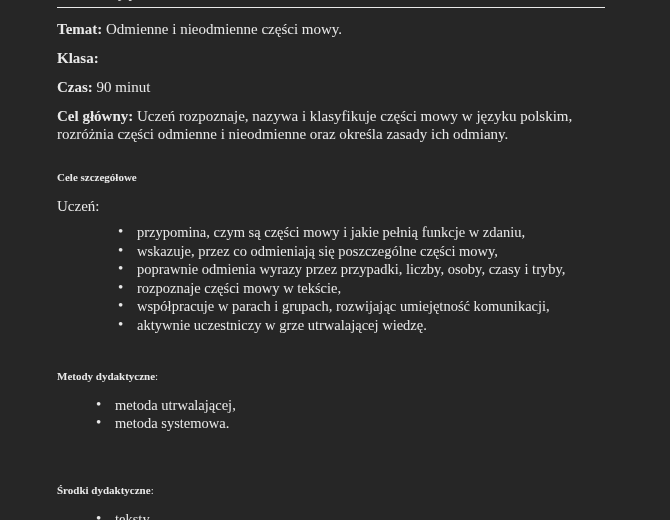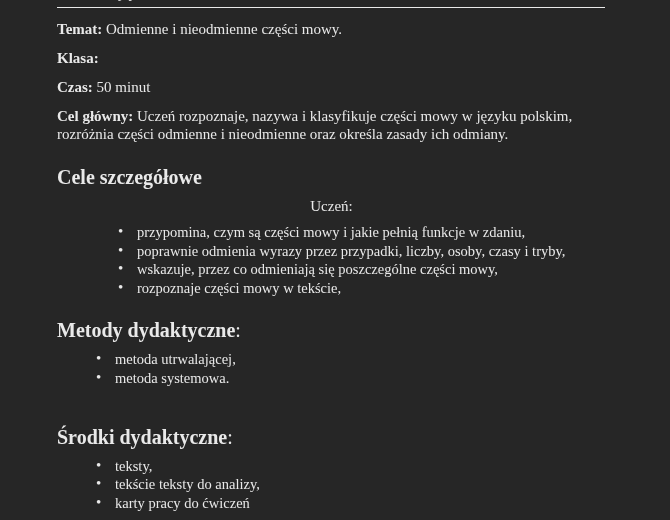--- a/index.html
+++ b/index.html
@@ -57,31 +57,30 @@
     margin: 0 0 25px 0;
     font-size: 15px;
     line-height: 18px;
   }
 
   .lbl {
     font-weight: bold;
   }
 
   h3.heading {
-    font-size: 20px;
+    font-size: 11px;
     font-weight: bold;
-    margin: 8px 0 11px 0;
+    margin: 16px 0 11px 0;
     line-height: 18px;
   }
 
   p.plain {
     margin: 0 0 8px 0;
     font-size: 15px;
     line-height: 18px;
-    text-align: center;
   }
 
   ul.bullets {
     list-style: none;
     margin: 0;
     padding: 0;
     font-size: 14.5px;
   }
   ul.bullets > li {
     position: relative;
@@ -122,37 +121,39 @@
       <span>Odmienne i nieodmienne części mowy.</span>
     </p>
 
     <p class="line">
       <span class="lbl">Klasa:</span>
       <span></span>
     </p>
 
     <p class="line">
       <span class="lbl">Czas:</span>
-      <span>50 minut</span>
+      <span>90 minut</span>
     </p>
 
     <p class="para">
       <span class="lbl">Cel główny:</span>
       <span>Uczeń rozpoznaje, nazywa i klasyfikuje części mowy w języku polskim, rozróżnia części odmienne i nieodmienne oraz określa zasady ich odmiany.</span>
     </p>
 
     <h3 class="heading">Cele szczegółowe</h3>
 
     <p class="plain">Uczeń:</p>
 
     <ul class="bullets">
       <li>przypomina, czym są części mowy i jakie pełnią funkcje w zdaniu,</li>
+      <li>wskazuje, przez co odmieniają się poszczególne części mowy,</li>
       <li>poprawnie odmienia wyrazy przez przypadki, liczby, osoby, czasy i tryby,</li>
-      <li>wskazuje, przez co odmieniają się poszczególne części mowy,</li>
       <li>rozpoznaje części mowy w tekście,</li>
+      <li>współpracuje w parach i grupach, rozwijając umiejętność komunikacji,</li>
+      <li>aktywnie uczestniczy w grze utrwalającej wiedzę.</li>
     </ul>
 
     <div class="gap-md"></div>
 
     <h3 class="heading">
       <span class="lbl">Metody dydaktyczne</span><span style="font-weight:normal">:</span>
     </h3>
 
     <ul class="bullets shallow">
       <li>metoda utrwalającej,</li>

